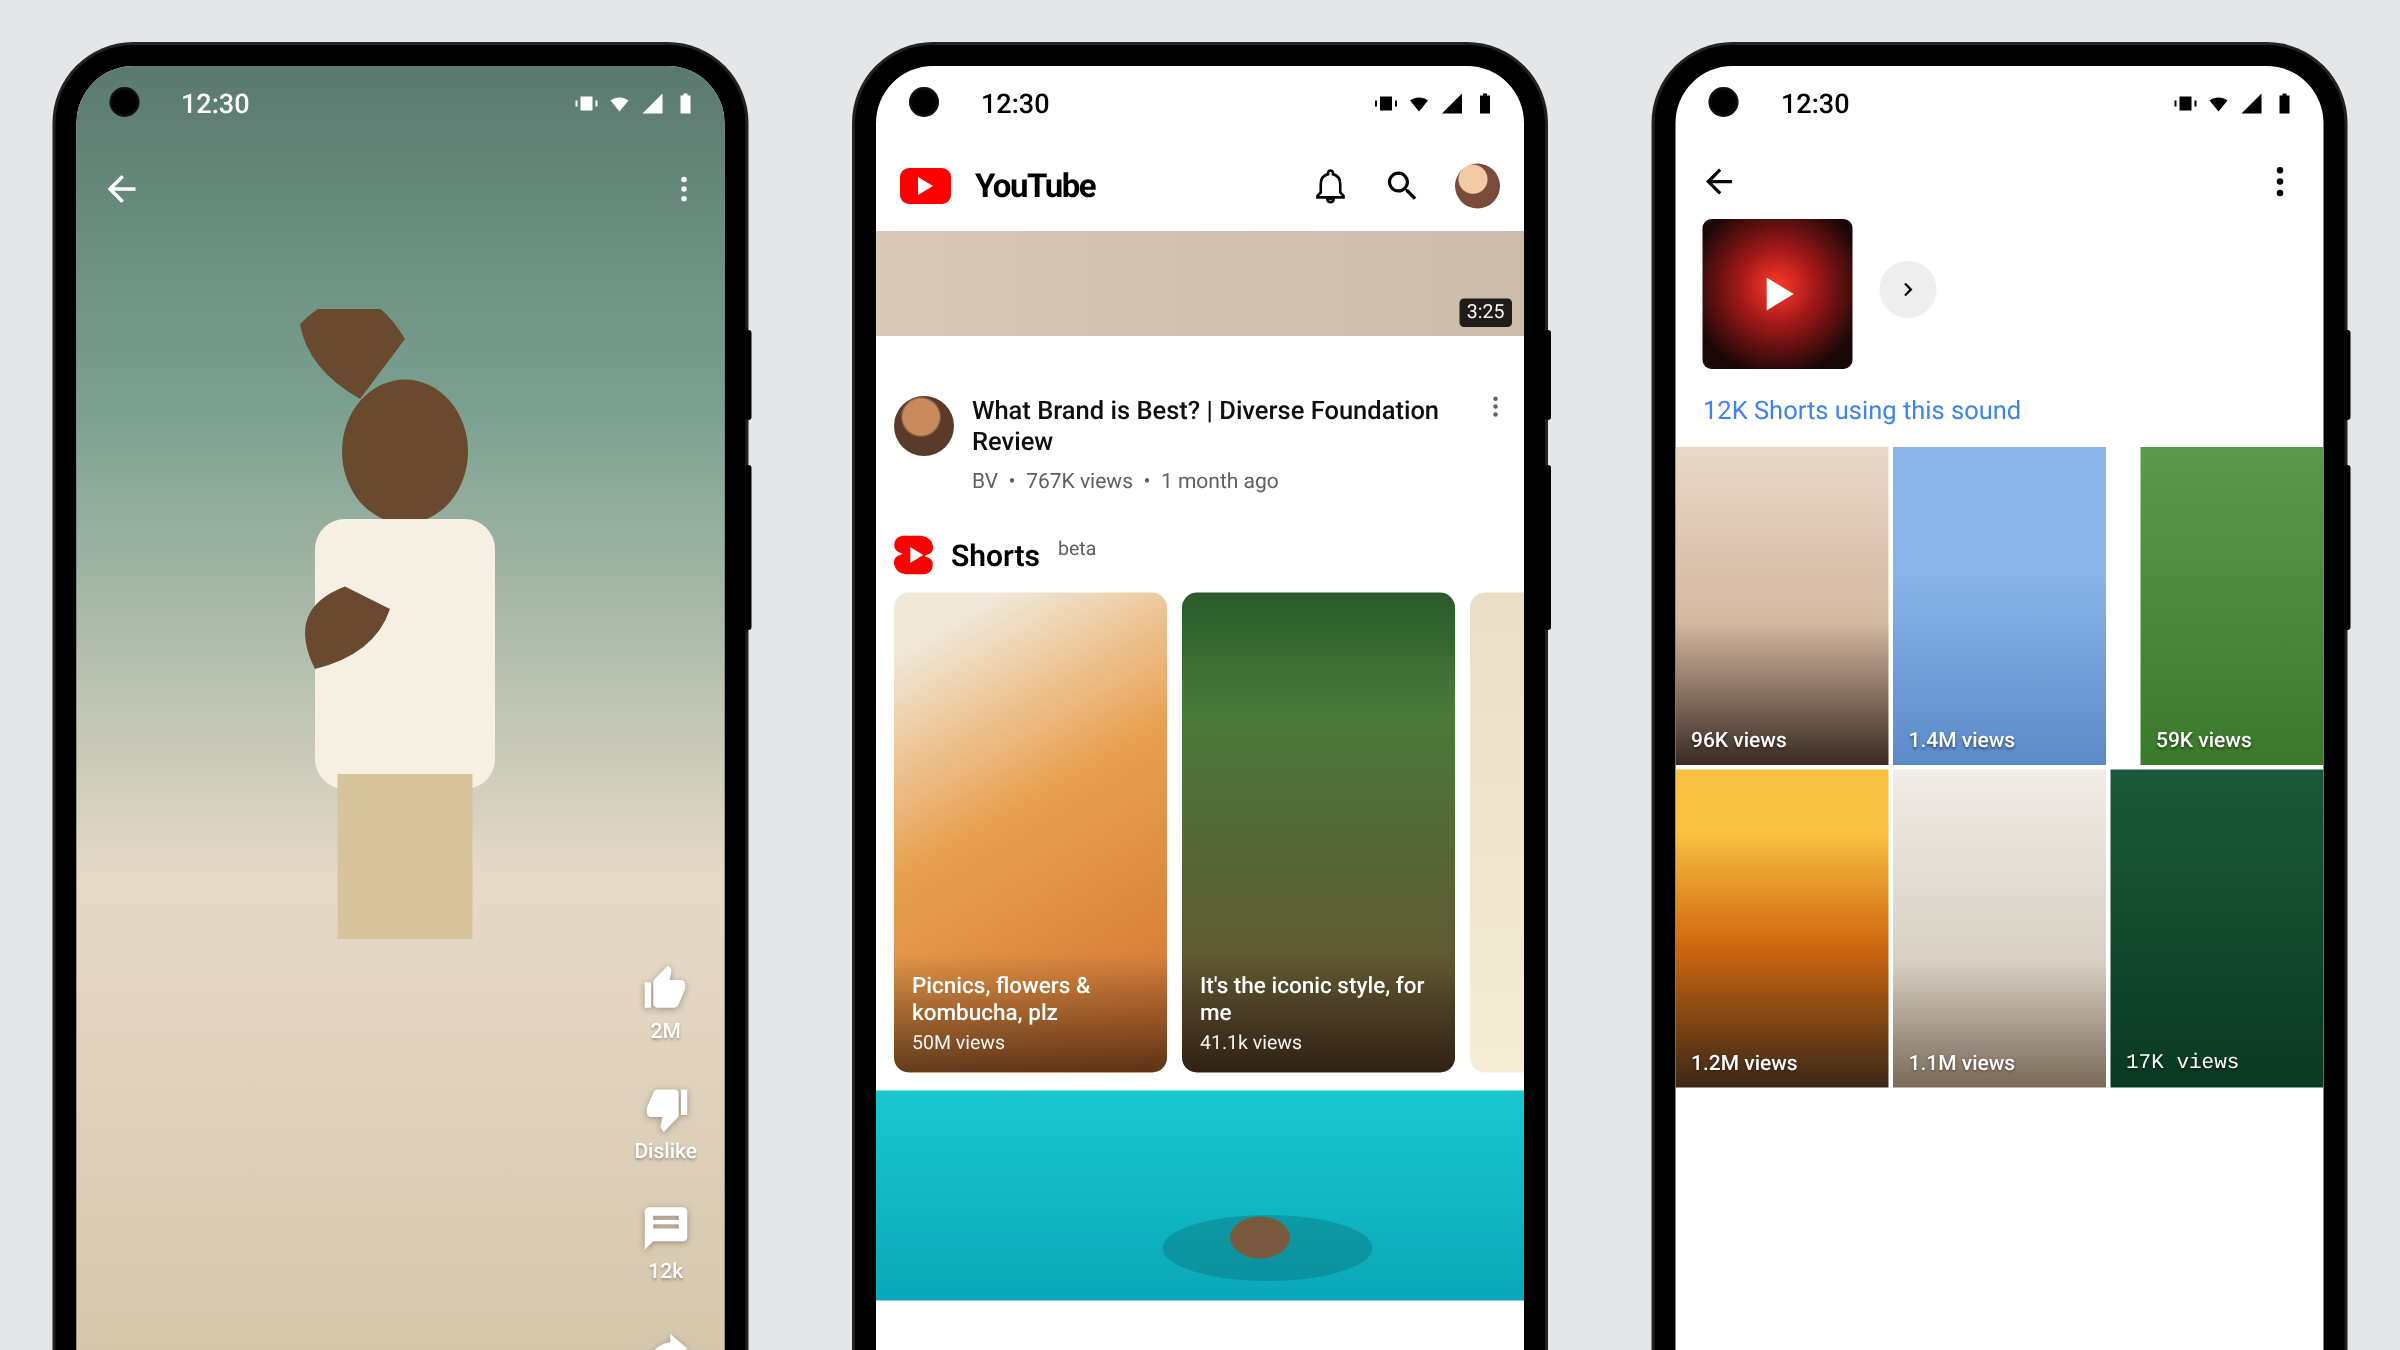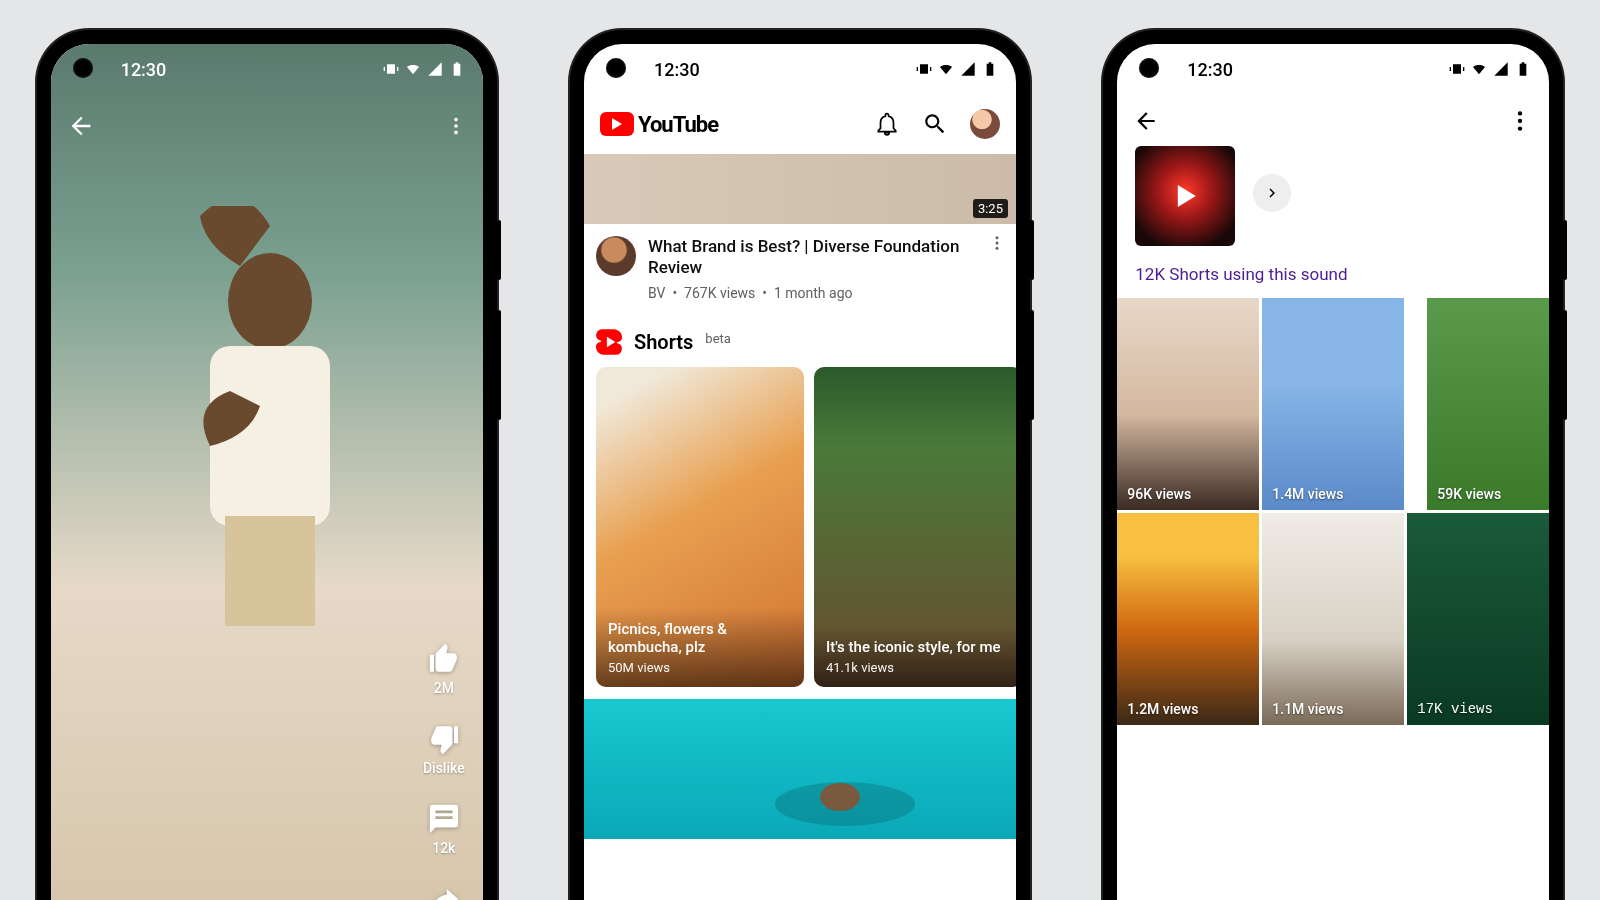--- a/index.html
+++ b/index.html
@@ -62,37 +62,37 @@
     color: #fff; font-size: 14px; font-weight: 500;
     text-shadow: 0 1px 2px rgba(0,0,0,.3);
     z-index: 5;
   }
   .act { display: flex; flex-direction: column; align-items: center; gap: 4px; }
   .act svg { width: 34px; height: 34px; fill: #fff; filter: drop-shadow(0 1px 2px rgba(0,0,0,.3)); }
   
   .yt-header {
     height: 60px; display: flex; align-items: center; padding: 0 16px; gap: 8px;
   }
-  .yt-logo { display: flex; align-items: flex-start; gap: 4px; font-weight: 700; font-size: 22px; letter-spacing: -1px; }
+  .yt-logo { display: flex; align-items: flex-start; gap: 16px; font-weight: 700; font-size: 22px; letter-spacing: -1px; }
   .yt-play { width: 34px; height: 24px; background: #ff0000; border-radius: 6px; display:flex; align-items:center; justify-content:center; }
   .yt-play::after { content:''; border-left:10px solid #fff; border-top:6px solid transparent; border-bottom:6px solid transparent; }
   .yt-header .hicons { margin-left:auto; display:flex; gap:22px; align-items:center; }
   .hicons svg { width:26px; height:26px; fill:#030303; }
   .avatar { width:30px; height:30px; border-radius:50%; background: radial-gradient(circle at 40% 35%, #f4c9a8 35%, #7a4a3a 38%); }
   .video-thumb { height:70px; background: linear-gradient(90deg,#d8c9b8,#cbbba8); position:relative; }
   .video-thumb .dur { position:absolute; right:8px; bottom:6px; background:rgba(0,0,0,.85); color:#fff; font-size:13px; padding:2px 5px; border-radius:3px; }
-  .video-meta { display:flex; gap:12px; padding:12px 12px 10px; position:relative; }
+  .video-meta { display:flex; gap:12px; padding:12px 12px 10px; position:relative;margin-top:28px; }
   .chav { width:40px; height:40px; border-radius:50%; background: radial-gradient(circle at 45% 35%, #c98a5e 35%, #5a3a2a 40%); flex-shrink:0; }
   .vtitle { font-size:17px; line-height:1.25; font-weight:500; color:#0f0f0f; padding-right:18px; }
   .vstats { font-size:14px; color:#606060; margin-top:6px; }
   .vmore { position:absolute; right:10px; top:10px; }
   .shorts-section { padding: 16px 12px 10px; display:flex; align-items:center; gap:12px; }
   .shorts-logo { width:26px; height:30px; }
   .shorts-row { display:flex; gap:10px; padding:0 12px 12px; }
-  .short-card { width:208px; height:320px; border-radius:10px; position:relative; overflow:hidden; color:#fff; flex-shrink:0; }
+  .short-card { width:182px; height:320px; border-radius:10px; position:relative; overflow:hidden; color:#fff; flex-shrink:0; }
   .sc1 { background: linear-gradient(150deg,#f0e8d8 10%,#e8a050 45%,#d07030 100%); }
   .sc2 { background: linear-gradient(180deg,#2a5a2a 0%,#4a7a3a 25%,#6a4a2e 100%); }
   .sc3 { background: linear-gradient(180deg,#eadfc8,#f5ecd5); }
   .short-card .ov { position:absolute; left:0; right:0; bottom:0; padding:12px;
     background: linear-gradient(transparent,rgba(0,0,0,.55)); }
   .short-card .st { font-size:15px; font-weight:500; line-height:1.2; }
   .short-card .sv { font-size:13px; margin-top:4px; opacity:.95; }
   .big-thumb { height:140px; background: linear-gradient(180deg,#18c8d0,#0aa8b8); position:relative; }
   
   .sound-head { display:flex; align-items:center; padding:14px 16px 8px; }
@@ -100,21 +100,21 @@
   .sound-head .more { margin-left:auto; }
   .sound-row { display:flex; gap:18px; padding:4px 18px 10px; align-items:flex-start; }
   .sound-thumb { width:100px; height:100px; border-radius:6px; background: radial-gradient(circle at 50% 45%,#ff3a2a 0%,#a01818 35%,#1a0808 80%); position:relative; flex-shrink:0; }
   .sound-thumb::after { content:''; position:absolute; left:50%; top:50%; transform:translate(-40%,-50%); border-left:18px solid #fff; border-top:11px solid transparent; border-bottom:11px solid transparent; }
   .sound-info { flex:1; }
   .stitle { font-size:22px; font-weight:700; }
   .sartist { font-size:17px; margin-top:4px; color:#0f0f0f; }
   .fav { display:flex; align-items:center; gap:10px; margin-top:14px; font-size:16px; font-weight:600; letter-spacing:.5px; }
   .fav svg { width:22px; height:22px; fill:none; stroke:#030303; stroke-width:2; }
   .chev-circle { width:38px; height:38px; border-radius:50%; background:#eee; display:flex; align-items:center; justify-content:center; flex-shrink:0; margin-top:28px; }
-  .count { padding:8px 18px 14px; font-size:17px; color:#4c1d95; }
+  .count { padding:8px 18px 14px; font-size:17px; color:#3b82f6; }
   .grid3 { display:grid; grid-template-columns:repeat(3,1fr); gap:3px; }
   .gcard { height:212px; position:relative; color:#fff; font-size:14px; font-weight:500; }
   .gcard span { position:absolute; left:10px; bottom:8px; text-shadow:0 1px 2px rgba(0,0,0,.5); }
   .g1{background:linear-gradient(180deg,#e8d8c8,#d4b8a0 55%,#3a2a22);padding-left:24px;}
   .g2{background:linear-gradient(180deg,#87b5e8 40%,#5a8ac8);}
   .g3{background:linear-gradient(180deg,#5a9a4a,#3a7a2a);margin-left:20px;}
   .g4{background:linear-gradient(180deg,#f8c040 20%,#d06810 55%,#3a2818);}
   .g5{background:linear-gradient(180deg,#f0ece6,#d8d0c4 60%,#7a6a58);}
   .g6{background:linear-gradient(180deg,#1a5a3a,#0a3a22);font-family:Liberation Mono, monospace;}
   .side-btn { position:absolute; right:-4px; background:#000; width:4px; border-radius:2px; }

